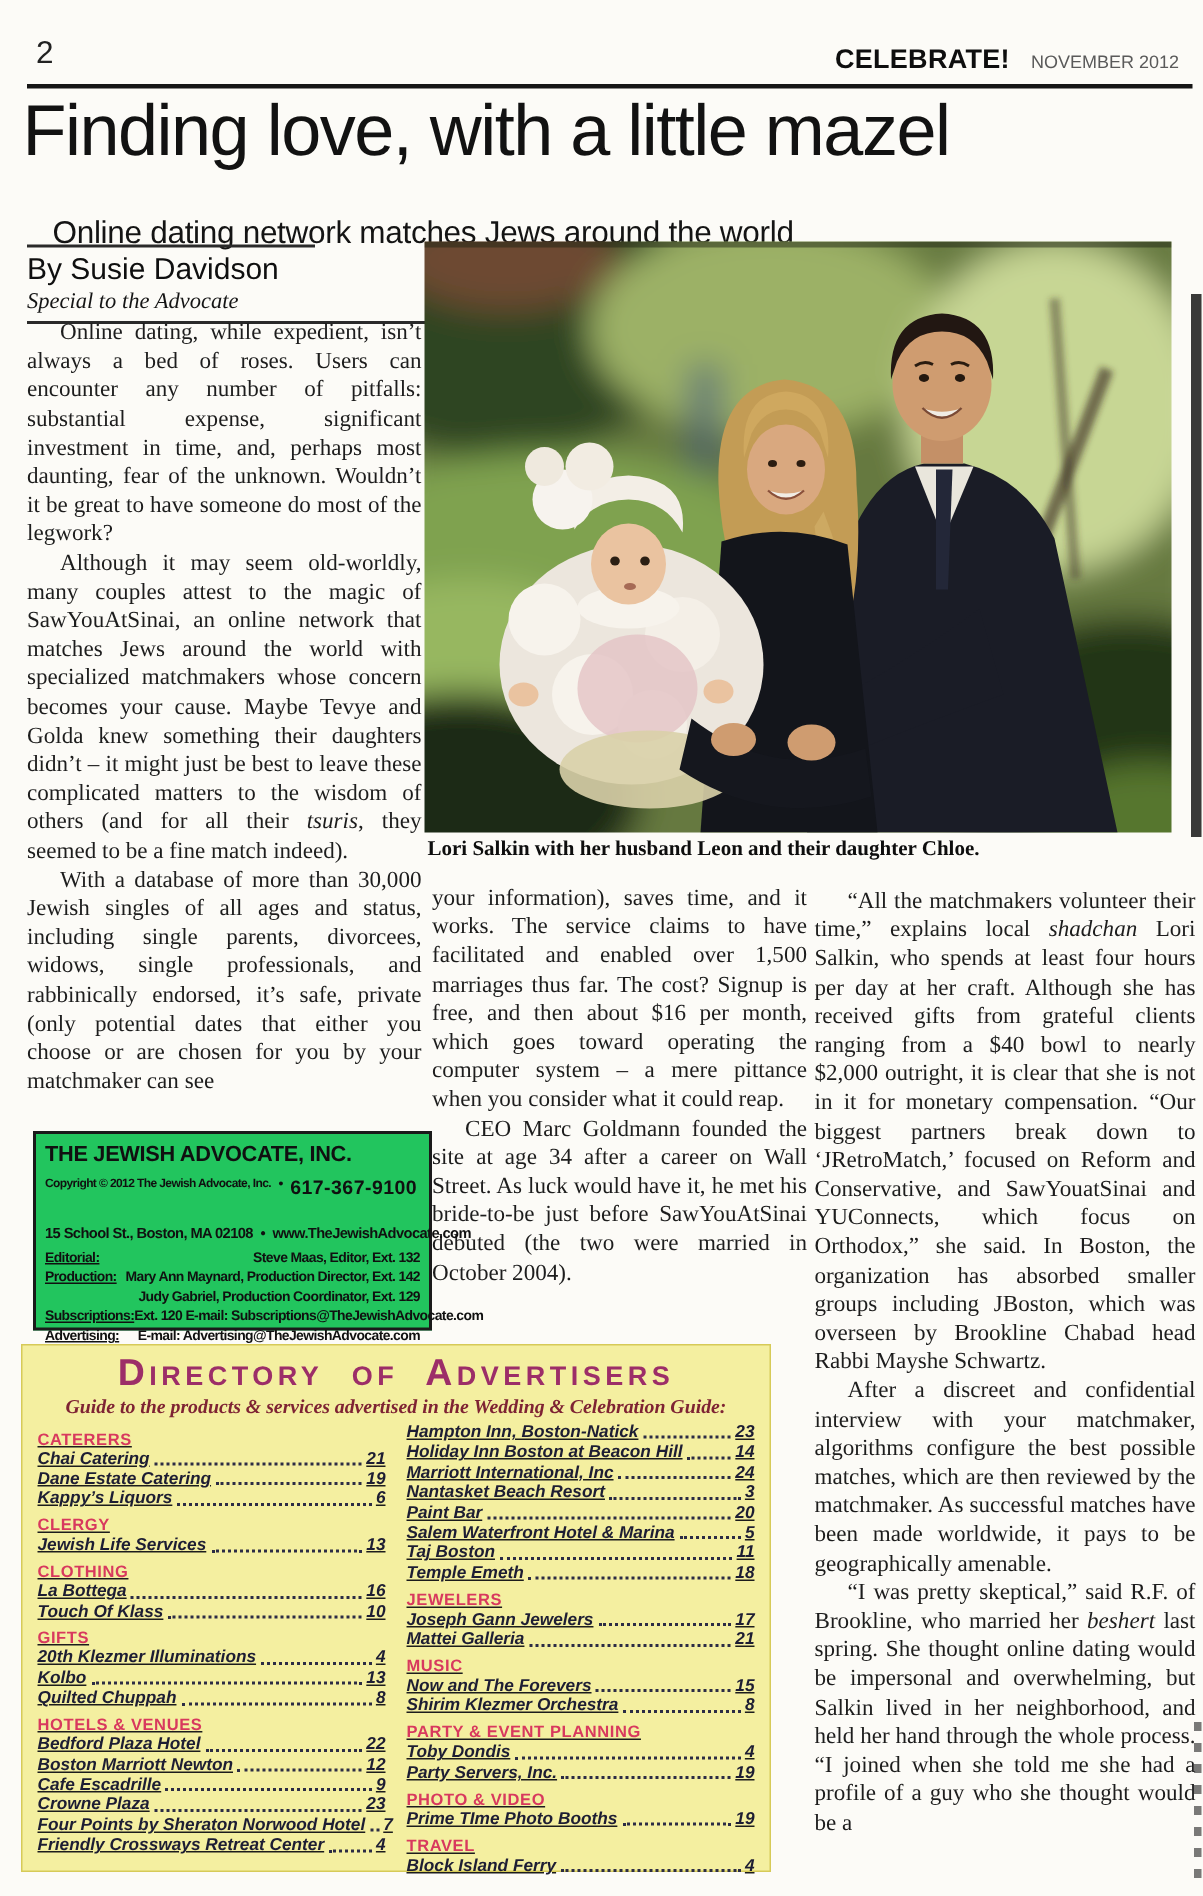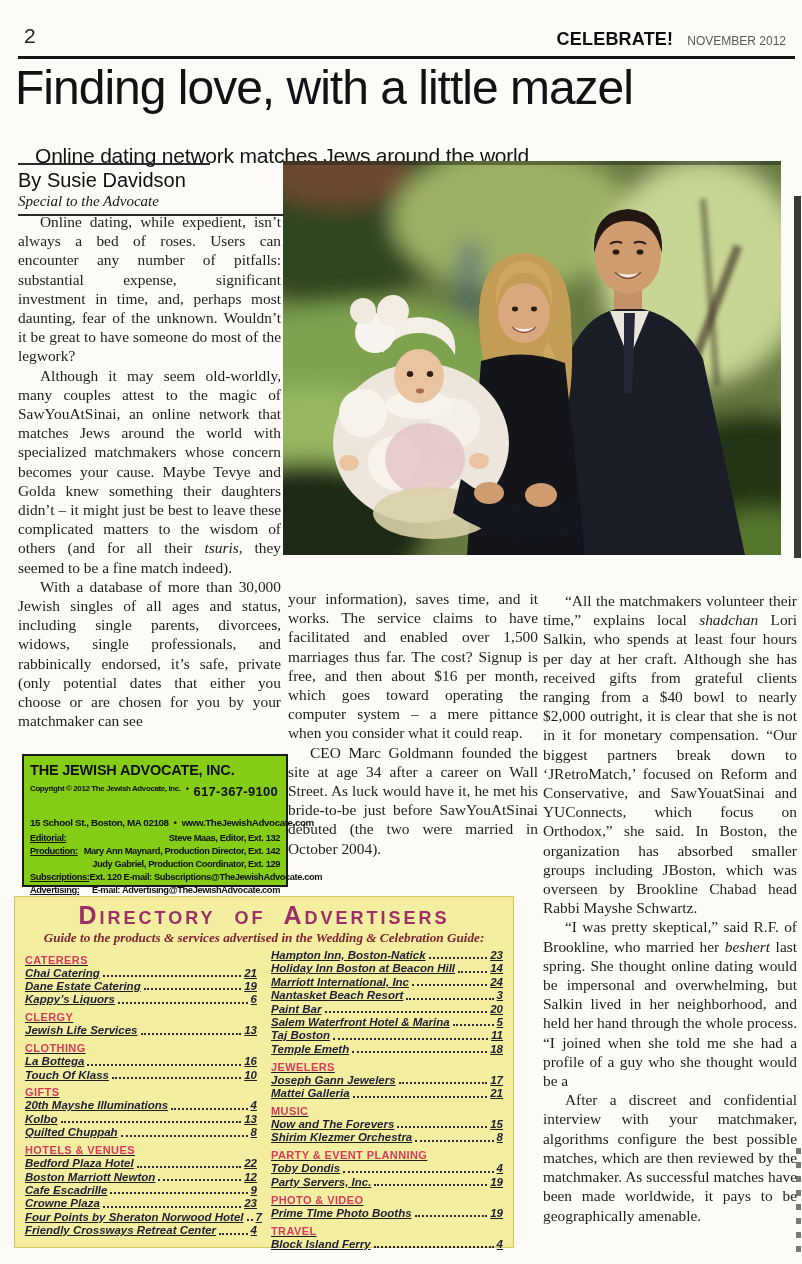--- a/index.html
+++ b/index.html
@@ -36,21 +36,21 @@
        text-align:justify;color:#1d1d1d;hyphens:auto;}
   .col p{margin:0;text-indent:22px;}
   .col p.noindent{text-indent:0;}
   .col em{font-style:italic;}
   .col-left{left:18px;top:212px;width:263px;}
   .col-mid{left:288px;top:589px;width:250px;}
   .col-right{left:543px;top:591px;width:254px;}
 
   
   .masthead{position:absolute;left:22px;top:754px;width:266px;height:133px;border:2px solid #1a1a1a;
-            background:#84cc16;padding:6px 6px;box-sizing:border-box;font-size:9.3px;letter-spacing:-.4px;
+            background:#22c55e;padding:6px 6px;box-sizing:border-box;font-size:9.3px;letter-spacing:-.4px;
             color:#101010;white-space:nowrap;}
   .mast-title{font-weight:bold;font-size:14.5px;letter-spacing:-.2px;}
   .mast-copy{margin-top:6px;display:flex;align-items:flex-start;gap:5px;font-weight:bold;}
   .copy-small{font-size:8px;}
   .mast-phone{font-size:13px;font-weight:bold;letter-spacing:.3px;}
   .mast-addr{font-weight:bold;font-size:9.8px;margin-top:18px;display:flex;gap:5px;align-items:baseline;}
   .mast-rows{margin-top:5px;display:flex;flex-direction:column;gap:3px;}
   .mast-row{display:flex;font-weight:bold;}
   .mast-label{min-width:48px;text-decoration:underline;flex:0 0 auto;}
   .mast-label:empty{text-decoration:none;}
@@ -174,34 +174,35 @@
         <ellipse cx="196" cy="300" rx="10" ry="8" fill="#eac3a0"></ellipse>
       </g>
       <g>
         <path d="M178,318 Q232,360 294,338 L298,370 Q230,392 170,352 Z" fill="#15171e"></path>
         <ellipse cx="206" cy="332" rx="15" ry="11" fill="#cf9c70"></ellipse>
         <ellipse cx="258" cy="334" rx="16" ry="12" fill="#cf9c70"></ellipse>
       </g>
       <rect x="0" y="0" width="498" height="4" fill="#1e2412" opacity="0.5"></rect>
     </svg>
   </figure>
+  <figcaption class="caption">Lori Salkin with her husband Leon and their daughter Chloe.</figcaption>
 
   <div class="col col-left">
       <p><span>Online dating, while expedient, isn’t always a bed of roses. Users can encounter any number of pitfalls: substantial expense, significant investment in time, and, perhaps most daunting, fear of the unknown. Wouldn’t it be great to have someone do most of the legwork?</span></p>
       <p><span>Although it may seem old-worldly, many couples attest to the magic of SawYouAtSinai, an online network that matches Jews around the world with specialized matchmakers whose concern becomes your cause. Maybe Tevye and Golda knew something their daughters didn’t – it might just be best to leave these complicated matters to the wisdom of others (and for all their </span><em>tsuris</em><span>, they seemed to be a fine match indeed).</span></p>
       <p><span>With a database of more than 30,000 Jewish singles of all ages and status, including single parents, divorcees, widows, single professionals, and rabbinically endorsed, it’s safe, private (only potential dates that either you choose or are chosen for you by your matchmaker can see</span></p>
     </div>
   <div class="col col-mid">
       <p class="noindent"><span>your information), saves time, and it works. The service claims to have facilitated and enabled over 1,500 marriages thus far. The cost? Signup is free, and then about $16 per month, which goes toward operating the computer system – a mere pittance when you consider what it could reap.</span></p>
       <p><span>CEO Marc Goldmann founded the site at age 34 after a career on Wall Street. As luck would have it, he met his bride-to-be just before SawYouAtSinai debuted (the two were married in October 2004).</span></p>
     </div>
   <div class="col col-right">
       <p><span>“All the matchmakers volunteer their time,” explains local </span><em>shadchan</em><span> Lori Salkin, who spends at least four hours per day at her craft. Although she has received gifts from grateful clients ranging from a $40 bowl to nearly $2,000 outright, it is clear that she is not in it for monetary compensation. “Our biggest partners break down to ‘JRetroMatch,’ focused on Reform and Conservative, and SawYouatSinai and YUConnects, which focus on Orthodox,” she said. In Boston, the organization has absorbed smaller groups including JBoston, which was overseen by Brookline Chabad head Rabbi Mayshe Schwartz.</span></p>
+      <p><span>After a discreet and confidential interview with your matchmaker, algorithms configure the best possible matches, which are then reviewed by the matchmaker. As successful matches have been made worldwide, it pays to be geographically amenable.</span></p>
       <p><span>“I was pretty skeptical,” said R.F. of Brookline, who married her </span><em>beshert</em><span> last spring. She thought online dating would be impersonal and overwhelming, but Salkin lived in her neighborhood, and held her hand through the whole process. “I joined when she told me she had a profile of a guy who she thought would be a</span></p>
-      <p><span>After a discreet and confidential interview with your matchmaker, algorithms configure the best possible matches, which are then reviewed by the matchmaker. As successful matches have been made worldwide, it pays to be geographically amenable.</span></p>
     </div>
 
   <div class="masthead">
     <div class="mast-title">THE JEWISH ADVOCATE, INC.</div>
     <div class="mast-copy">
       <span class="copy-small">Copyright © 2012 The Jewish Advocate, Inc.</span>
       <span class="bullet">•</span>
       <span class="mast-phone">617-367-9100</span>
     </div>
     <div class="mast-addr">
@@ -266,21 +267,21 @@
             <span class="dir-dots"></span>
             <span class="dir-page">16</span>
           </div>
           <div class="dir-row">
             <span class="dir-name">Touch Of Klass</span>
             <span class="dir-dots"></span>
             <span class="dir-page">10</span>
           </div>
           <div class="dir-cat">GIFTS</div>
           <div class="dir-row">
-            <span class="dir-name">20th Mayshe Illuminations</span>
+            <span class="dir-name">20th Klezmer Illuminations</span>
             <span class="dir-dots"></span>
             <span class="dir-page">4</span>
           </div>
           <div class="dir-row">
             <span class="dir-name">Kolbo</span>
             <span class="dir-dots"></span>
             <span class="dir-page">13</span>
           </div>
           <div class="dir-row">
             <span class="dir-name">Quilted Chuppah</span>

